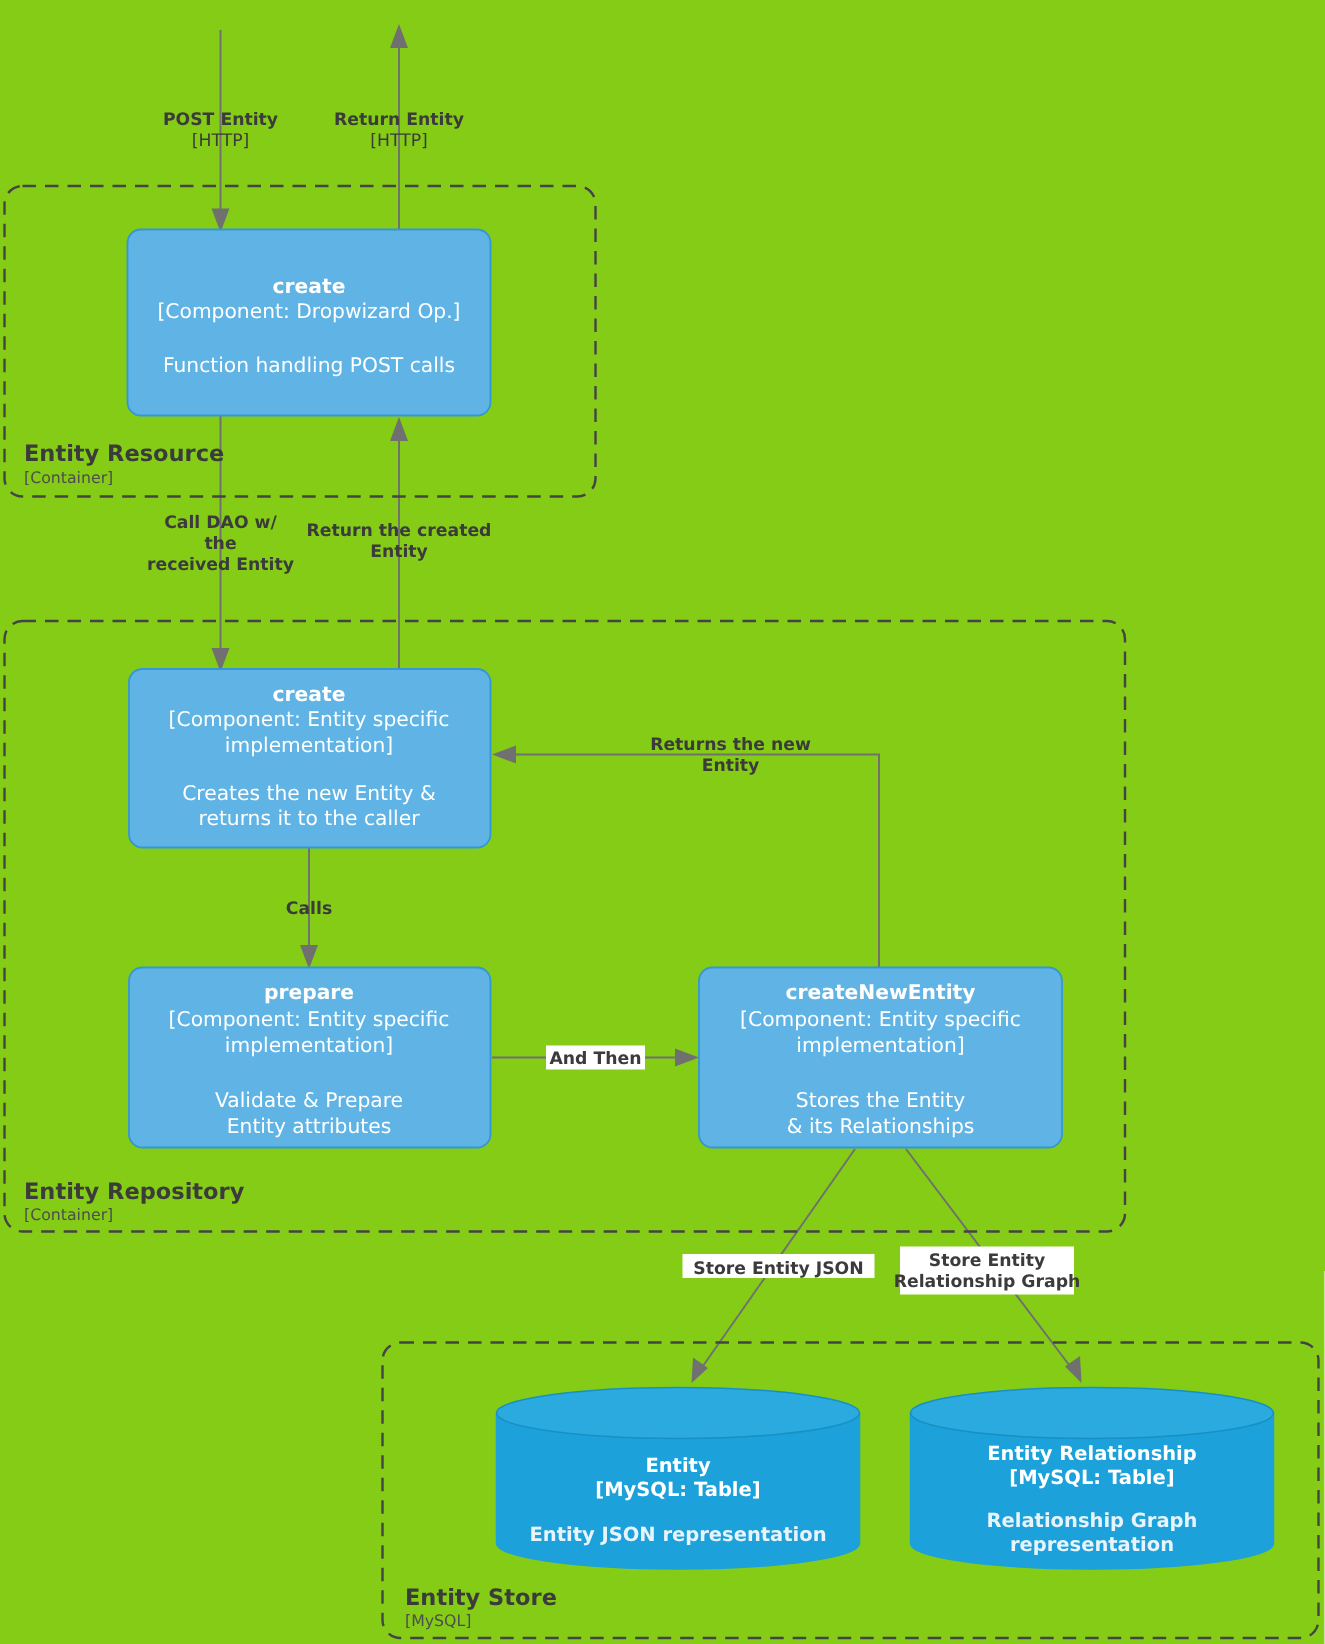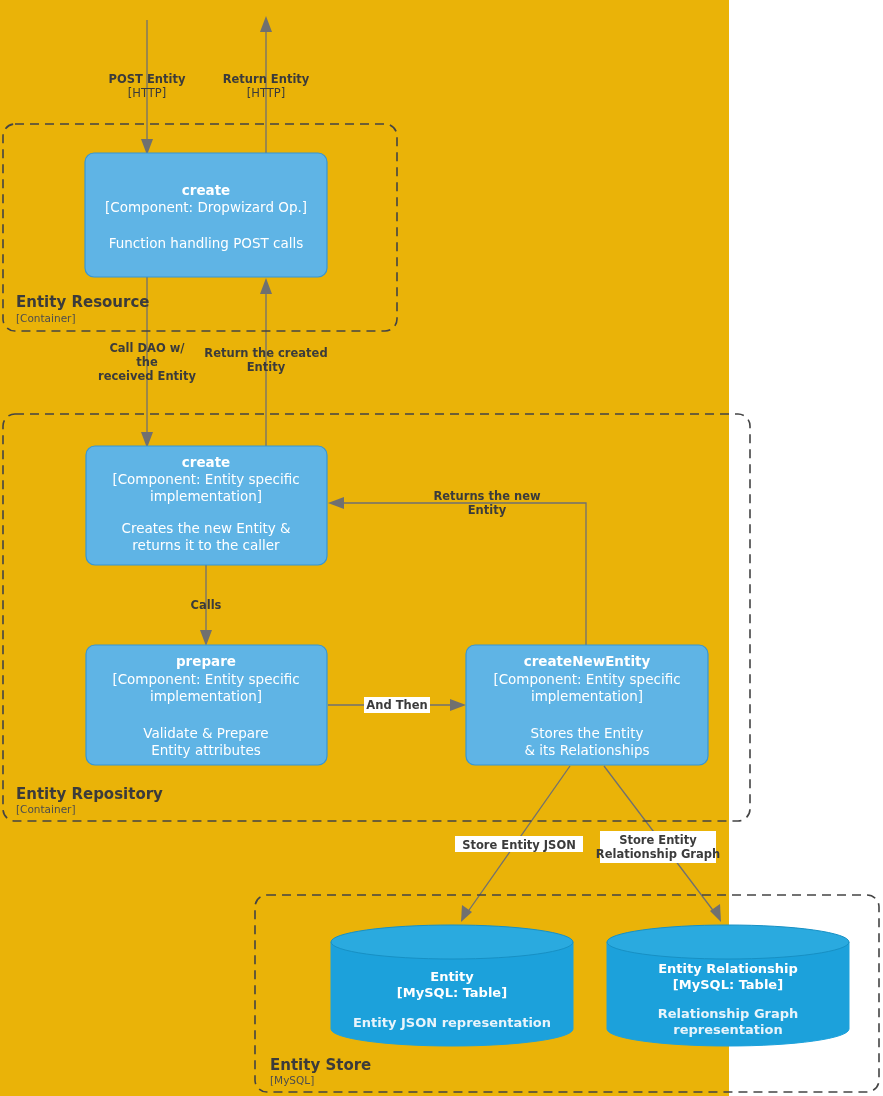--- a/index.html
+++ b/index.html
@@ -2,23 +2,23 @@
 <html><head>
 <meta charset="utf-8">
 <style>
   html, body {
     margin: 0;
     padding: 0;
     background: #ffffff;
   }
   #canvas-wrap {
     position: relative;
-    width: 729px;
+    width: 883px;
     height: 1096px;
-    background: #eab308;
+    background: #84cc16;
     font-family: "DejaVu Sans", "Liberation Sans", sans-serif;
   }
   svg#diagram {
     position: absolute;
     top: 0; left: 0;
     width: 883px;
     height: 1096px;
     display: block;
   }
   .comp-title {

